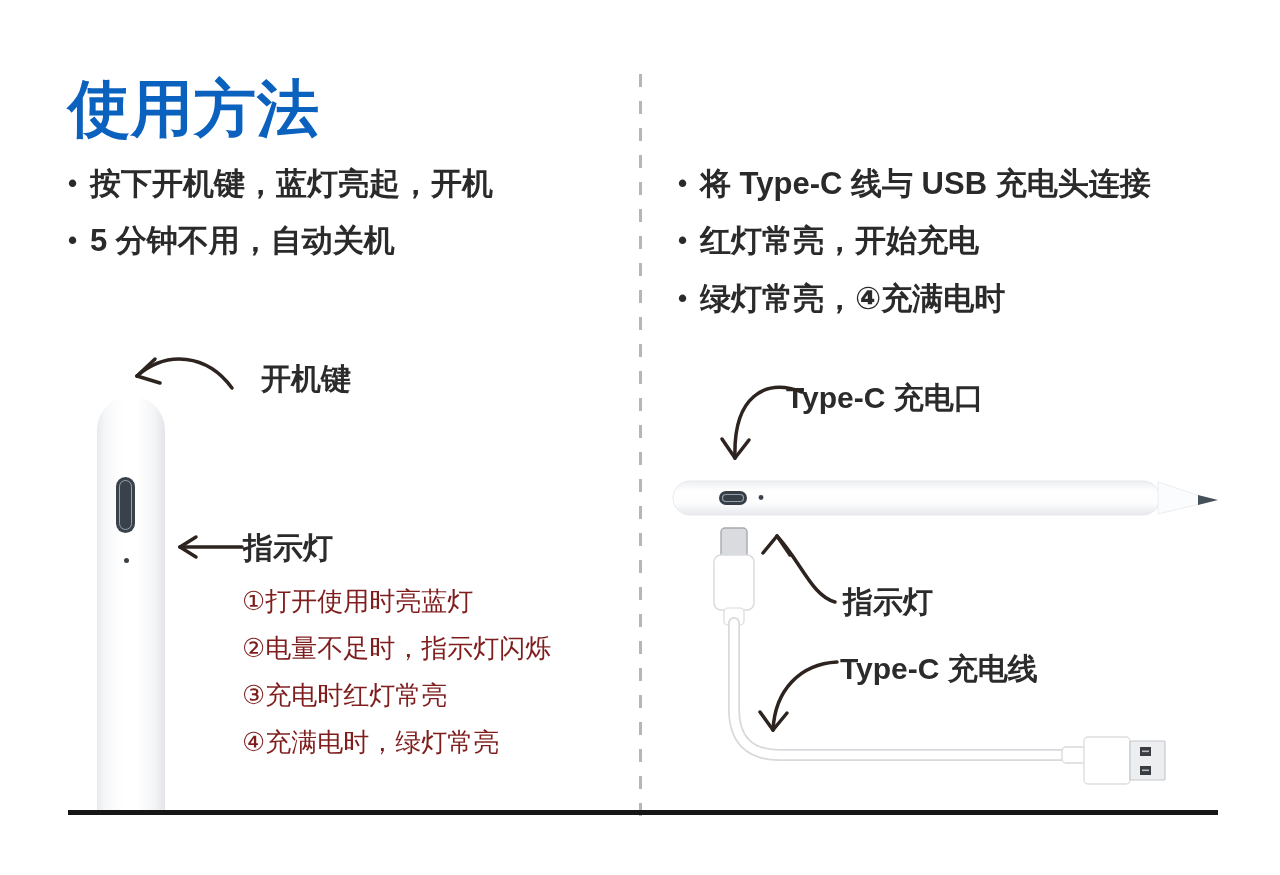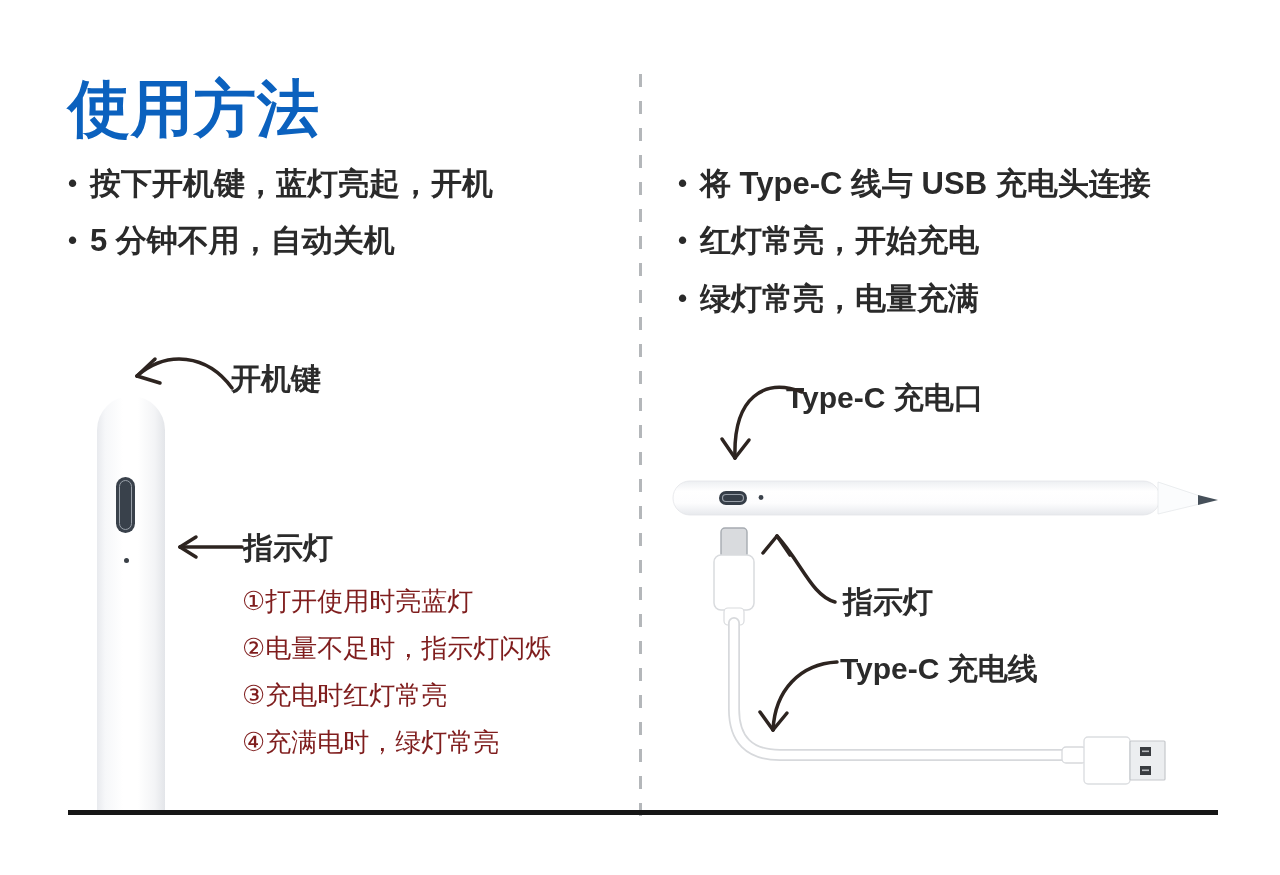--- a/index.html
+++ b/index.html
@@ -53,21 +53,21 @@
     <span class="bullet-mark">•</span>
     <span>5 分钟不用，自动关机</span>
   </div>
 
   <div class="abs" id="pen-vertical"></div>
   <div class="abs" id="power-button">
       <div class="inner"></div>
     </div>
   <div class="abs" id="indicator-dot-left"></div>
 
-  <div class="abs part-label" style="left:231px;top:362px;">开机键</div>
+  <div class="abs part-label" style="left:261px;top:362px;">开机键</div>
   <svg class="abs arrow" style="left:122px;top:350px;" width="120" height="48" viewBox="0 0 120 48">
     <path d="M 110 38 C 85 4, 45 0, 15 26"></path>
     <path d="M 15 26 L 33 9"></path>
     <path d="M 15 26 L 38 33"></path>
   </svg>
 
   <div class="abs part-label" style="left:243px;top:531px;">指示灯</div>
   <svg class="abs arrow" style="left:170px;top:534px;" width="76" height="26" viewBox="0 0 76 26">
     <path d="M 72 13 L 10 13"></path>
     <path d="M 10 13 L 26 3"></path>
@@ -83,21 +83,21 @@
   <div class="abs bullet-line" style="left:678px;top:166px;">
     <span class="bullet-mark">•</span>
     <span>将 Type-C 线与 USB 充电头连接</span>
   </div>
   <div class="abs bullet-line" style="left:678px;top:223px;">
     <span class="bullet-mark">•</span>
     <span>红灯常亮，开始充电</span>
   </div>
   <div class="abs bullet-line" style="left:678px;top:281px;">
     <span class="bullet-mark">•</span>
-    <span>绿灯常亮，电量充满</span>
+    <span>绿灯常亮，④充满电时</span>
   </div>
 
   <div class="abs part-label" style="left:786px;top:381px;">Type-C 充电口</div>
   <svg class="abs arrow" style="left:715px;top:376px;" width="100" height="95" viewBox="0 0 100 95">
     <path d="M 87 16 C 50 2, 18 20, 20 82"></path>
     <path d="M 20 82 L 7 63"></path>
     <path d="M 20 82 L 34 64"></path>
   </svg>
 
   <svg class="abs" style="left:665px;top:470px;" width="560" height="60" viewBox="0 0 560 60">

